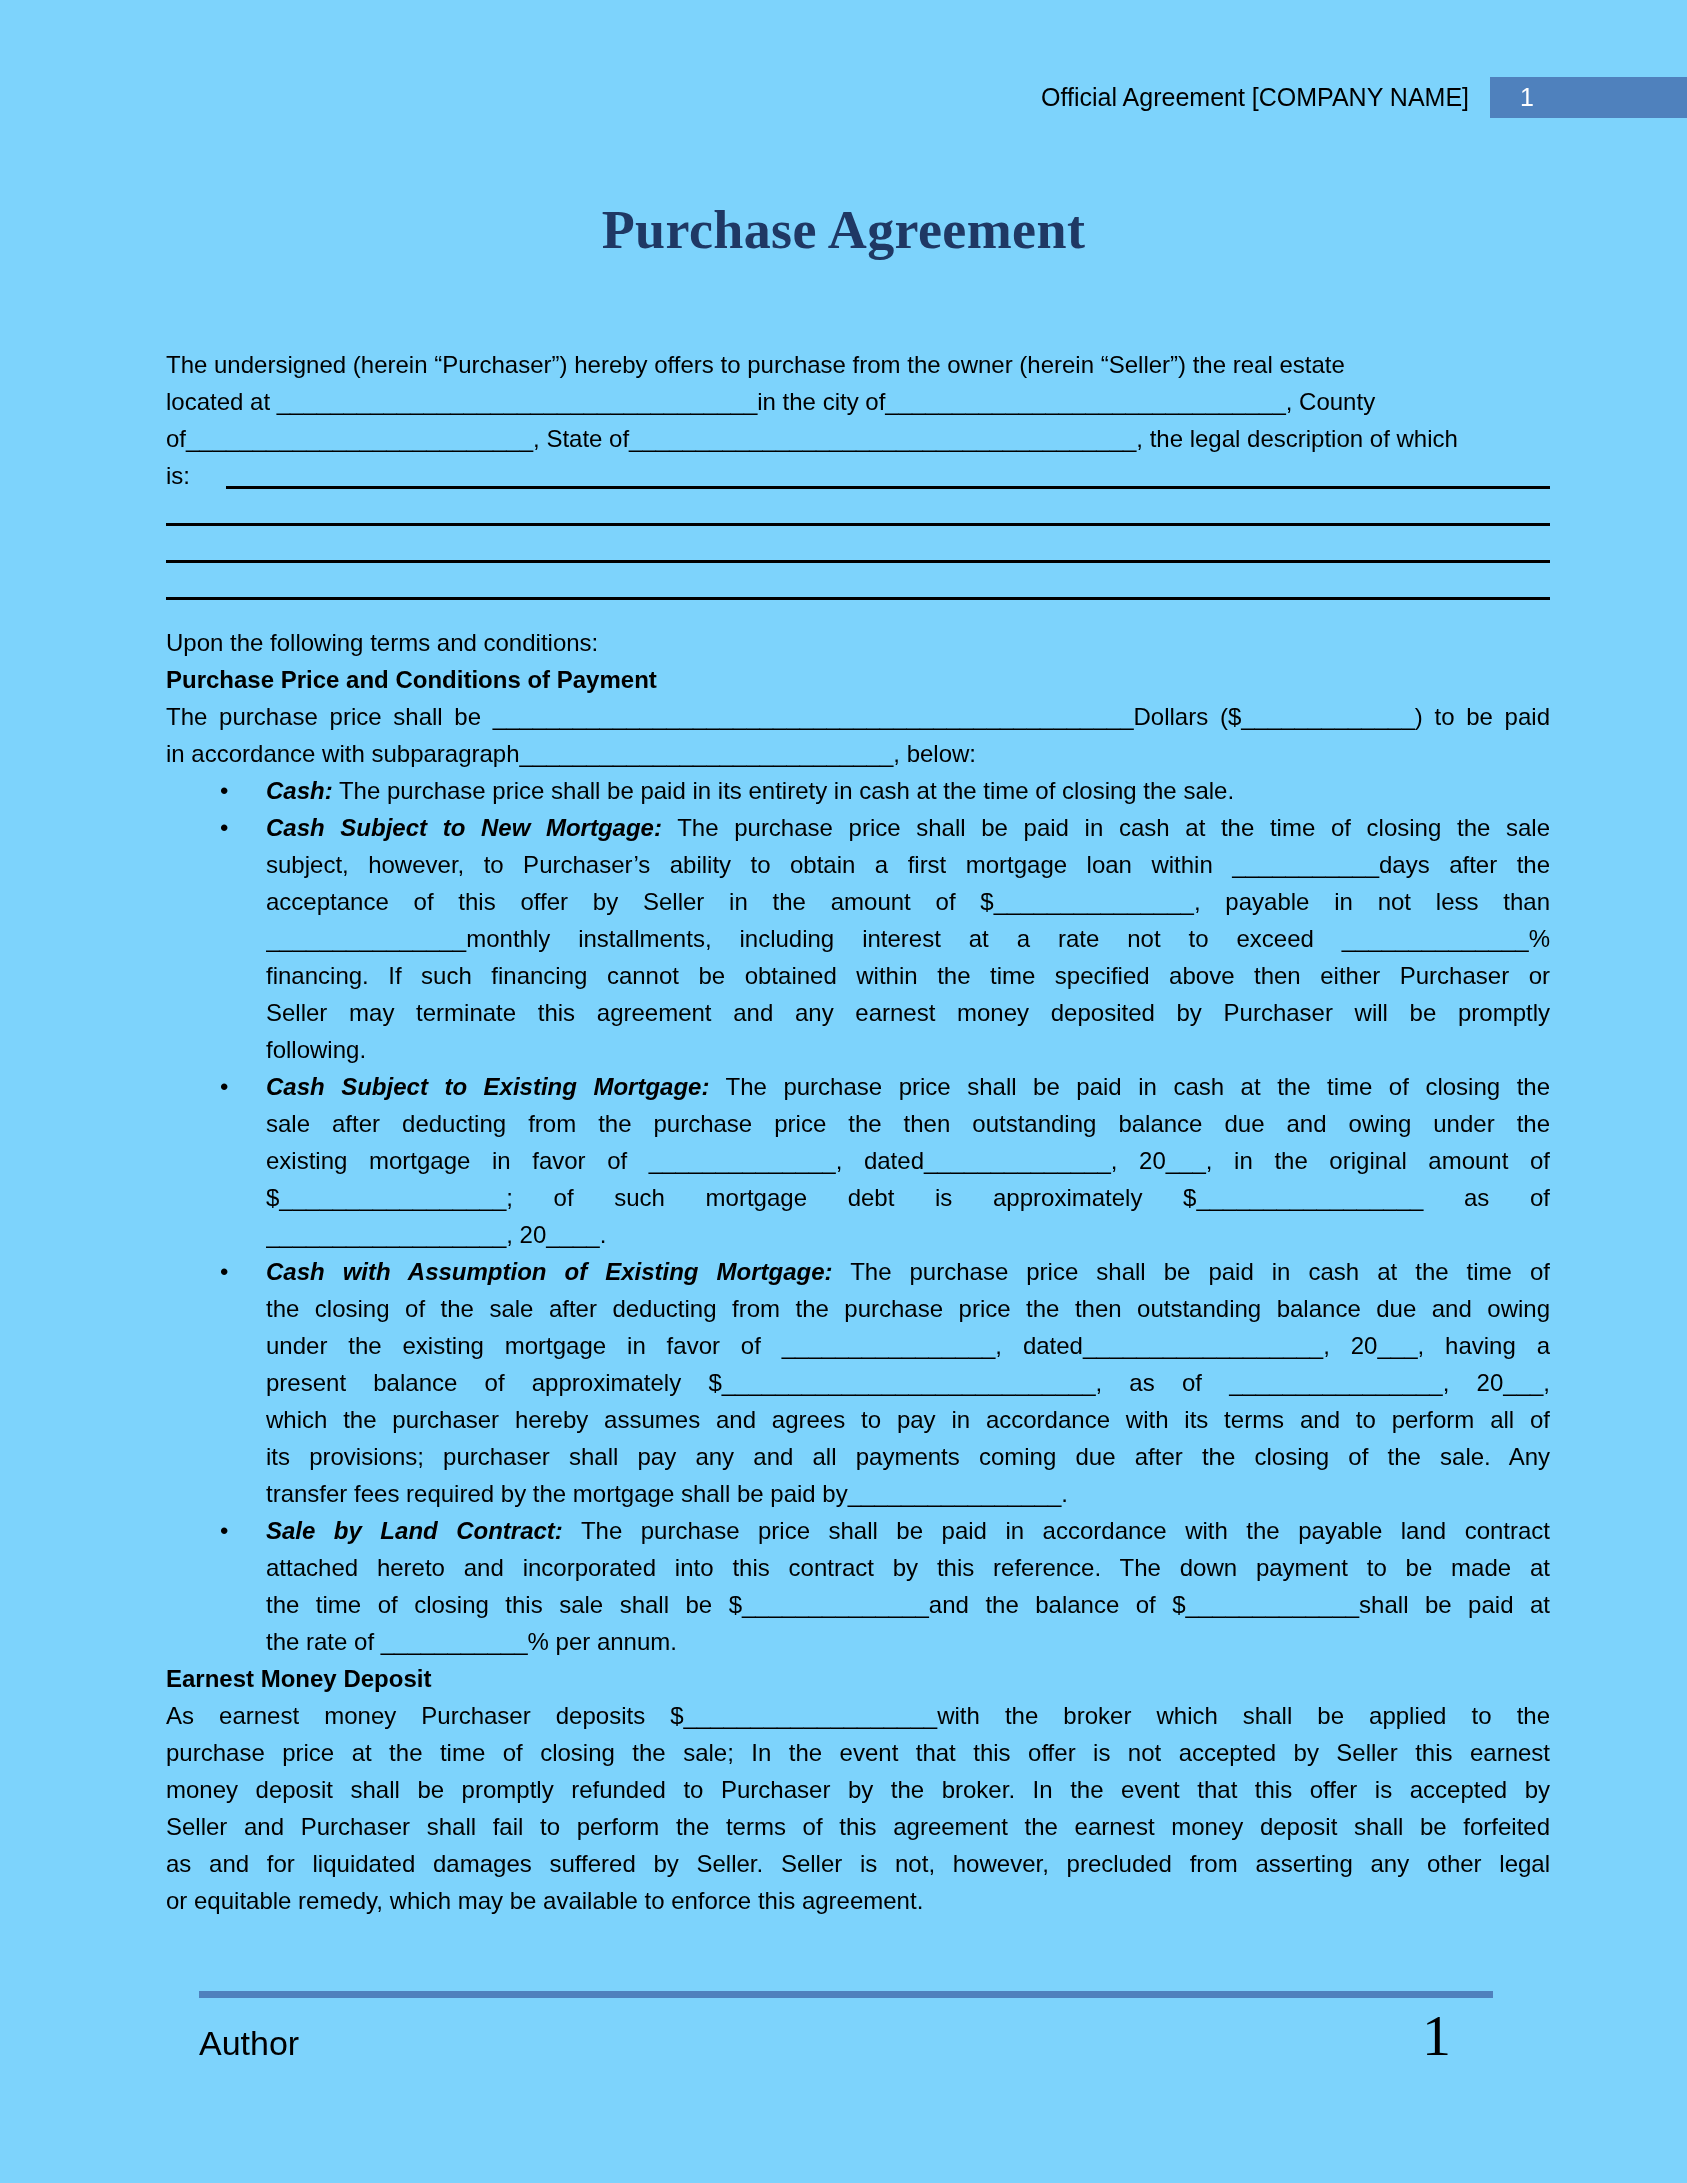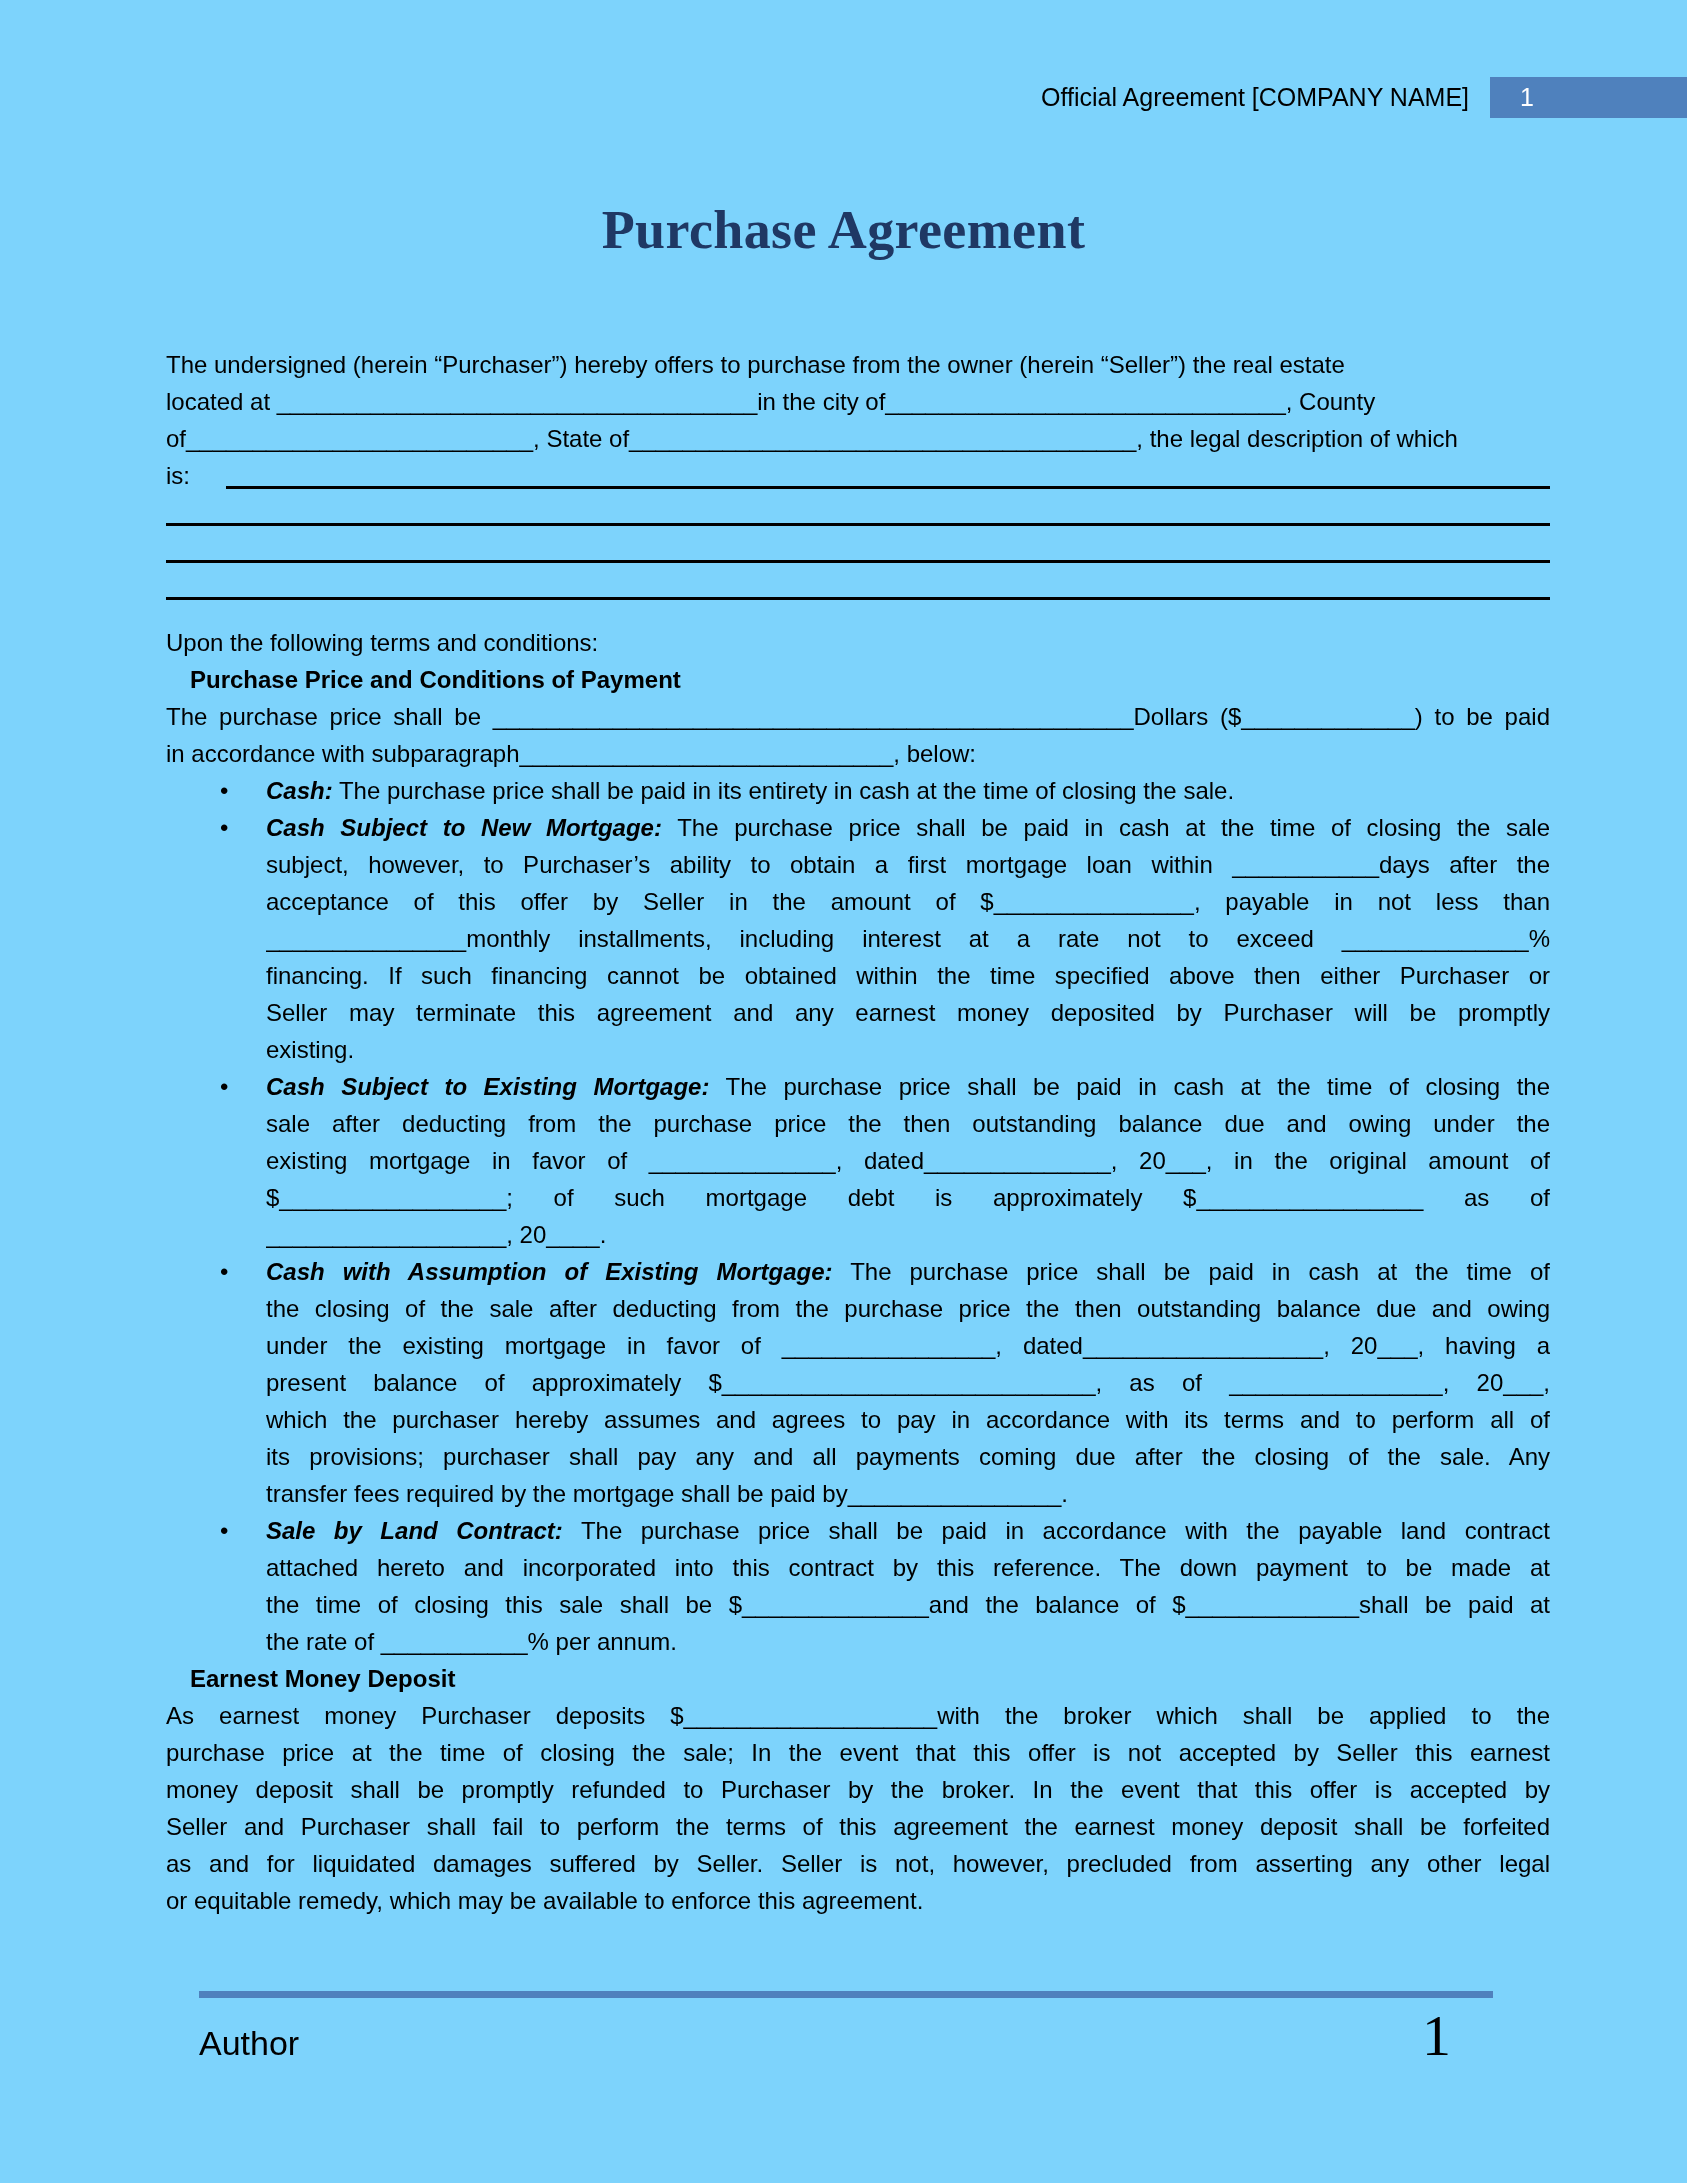--- a/index.html
+++ b/index.html
@@ -34,21 +34,21 @@
   
   .body{
     position:absolute;top:346px;left:166px;width:1384px;
     line-height:37px;
   }
   .line{min-height:37px;line-height:37px;overflow:hidden;}
   .line.j{text-align:justify;text-align-last:justify;}
   .fillrow{display:flex;gap:36px;}
   .fillrow .line-text{flex:0 0 auto;}
   .fill{flex:1 1 auto;border-bottom:3.5px solid #000;margin-bottom:5.2px;}
-  .heading{font-weight:bold;min-height:37px;line-height:37px;margin-left:24px;}
+  .heading{font-weight:bold;min-height:37px;line-height:37px;}
   .bullets{}
   .bullet-item{position:relative;padding-left:100px;}
   .bullet-glyph{position:absolute;left:54px;top:0;line-height:37px;}
   .lead{font-weight:bold;font-style:italic;}
   
   .footer-rule{
     position:absolute;left:199px;top:1991px;
     width:1294px;height:7px;background:var(--accent);
   }
   .footer-author{position:absolute;left:199px;top:2025px;font-size:34px;line-height:37px;}
@@ -99,21 +99,21 @@
           <div class="line"><span class="lead">Cash:</span><span class="line-text"> The purchase price shall be paid in its entirety in cash at the time of closing the sale.</span></div>
         </div>
         <div class="bullet-item">
           <span class="bullet-glyph">•</span>
           <div class="line j"><span class="lead">Cash Subject to New Mortgage:</span><span class="line-text">  The purchase price shall be paid in cash at the time of closing the sale</span></div>
           <div class="line j"><span class="line-text">subject, however, to Purchaser’s ability to obtain a first mortgage loan within ___________days after the</span></div>
           <div class="line j"><span class="line-text">acceptance of this offer by Seller in the amount of $_______________, payable in not less than</span></div>
           <div class="line j"><span class="line-text">_______________monthly installments, including interest at a rate not to exceed ______________%</span></div>
           <div class="line j"><span class="line-text">financing.  If such financing cannot be obtained within the time specified above then either Purchaser or</span></div>
           <div class="line j"><span class="line-text">Seller may terminate this agreement and any earnest money deposited by Purchaser will be promptly</span></div>
-          <div class="line"><span class="line-text">existing.</span></div>
+          <div class="line"><span class="line-text">following.</span></div>
         </div>
         <div class="bullet-item">
           <span class="bullet-glyph">•</span>
           <div class="line j"><span class="lead">Cash Subject to Existing Mortgage:</span><span class="line-text"> The purchase price shall be paid in cash at the time of closing the</span></div>
           <div class="line j"><span class="line-text">sale after deducting from the purchase price the then outstanding balance due and owing under the</span></div>
           <div class="line j"><span class="line-text">existing mortgage in favor of ______________, dated______________, 20___, in the original amount of</span></div>
           <div class="line j"><span class="line-text">$_________________; of such mortgage debt is approximately $_________________ as of</span></div>
           <div class="line"><span class="line-text">__________________, 20____.</span></div>
         </div>
         <div class="bullet-item">

